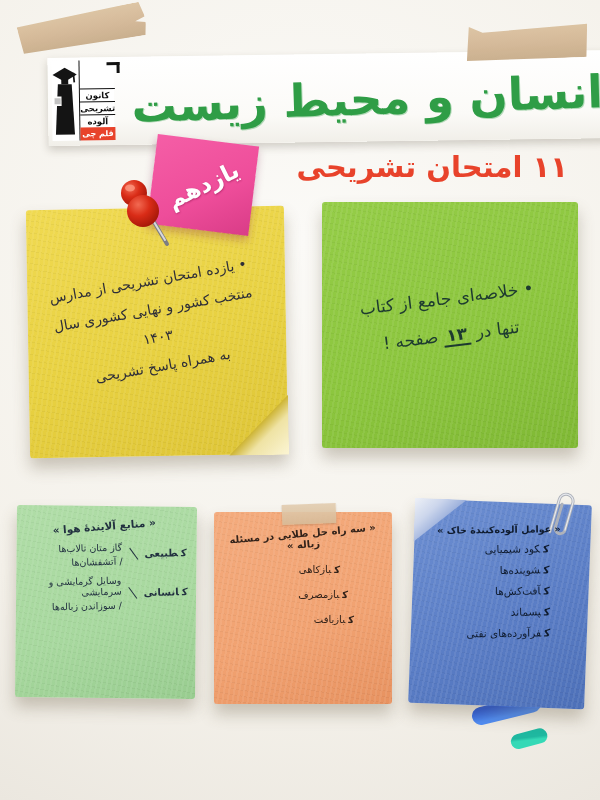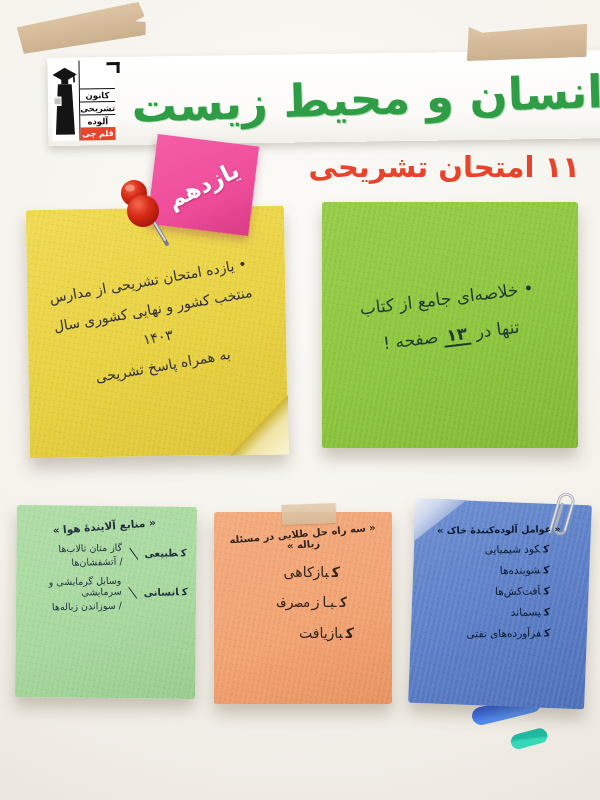--- a/index.html
+++ b/index.html
@@ -54,21 +54,21 @@
     transform:rotate(7deg);z-index:1;
     box-shadow:0 5px 8px rgba(120,30,80,.3);
     display:flex;align-items:center;justify-content:center;
   }
   .grade span{
     color:#fff;font-size:23px;font-weight:bold;direction:rtl;
     transform:rotate(-33deg);
     text-shadow:0 1px 2px rgba(120,0,60,.45);
   }
   .subtitle{
-    position:absolute;right:20px;top:150px;width:270px;
+    position:absolute;right:32px;top:150px;width:270px;
     direction:rtl;text-align:center;
     font-size:29px;font-weight:bold;color:#e8432b;z-index:2;
     white-space:nowrap;
   }
 
   
   .note{position:absolute;border-radius:3px;box-shadow:0 10px 16px rgba(95,82,55,.30);}
   .note::before{
     content:"";position:absolute;inset:0;pointer-events:none;opacity:.07;
     background:repeating-linear-gradient(100deg,rgba(255,255,255,.9) 0 2px,transparent 2px 5px),
@@ -112,22 +112,22 @@
   .g-label{font-weight:bold;white-space:nowrap;font-size:10px;}
   .brace{width:14px;height:0;border-top:1.5px solid #223140;transform:rotate(55deg);flex:0 0 auto;}
   .g-items{display:flex;flex-direction:column;gap:3px;font-size:9.5px;}
   .bullet{font-weight:bold;margin-left:3px;}
 
   
   .note-orange{left:214px;top:512px;width:178px;height:192px;
     background:linear-gradient(160deg,#f4ab7d 0%,#f1a271 60%,#e79260 100%);}
   .note-orange .ink{position:absolute;inset:0;padding:16px 10px 0;color:#33231a;}
   .note-orange .n-title{font-size:10px;font-weight:bold;text-align:center;transform:rotate(-5deg);margin-bottom:14px;}
-  .o-item{direction:rtl;font-size:14px;font-weight:500;margin:0 42px 14px 0;}
-  .o-item:nth-child(3){margin-right:34px;font-family:Liberation Mono, monospace;}
+  .o-item{direction:rtl;font-size:10px;font-weight:500;margin:0 42px 14px 0;}
+  .o-item:nth-child(3){margin-right:34px;}
   .o-item:nth-child(4){margin-right:28px;}
   .tape-small{
     position:absolute;left:282px;top:504px;width:54px;height:20px;z-index:3;
     background:linear-gradient(180deg,#e3cdb0 0%,#d7bb98 100%);opacity:.9;transform:rotate(-2deg);
     box-shadow:0 1px 2px rgba(90,60,30,.25);
   }
 
   
   .note-blue{left:412px;top:502px;width:176px;height:204px;
     background:linear-gradient(150deg,#6d8fd2 0%,#5b7ec6 55%,#4d70b8 100%);transform:rotate(2.2deg);}

